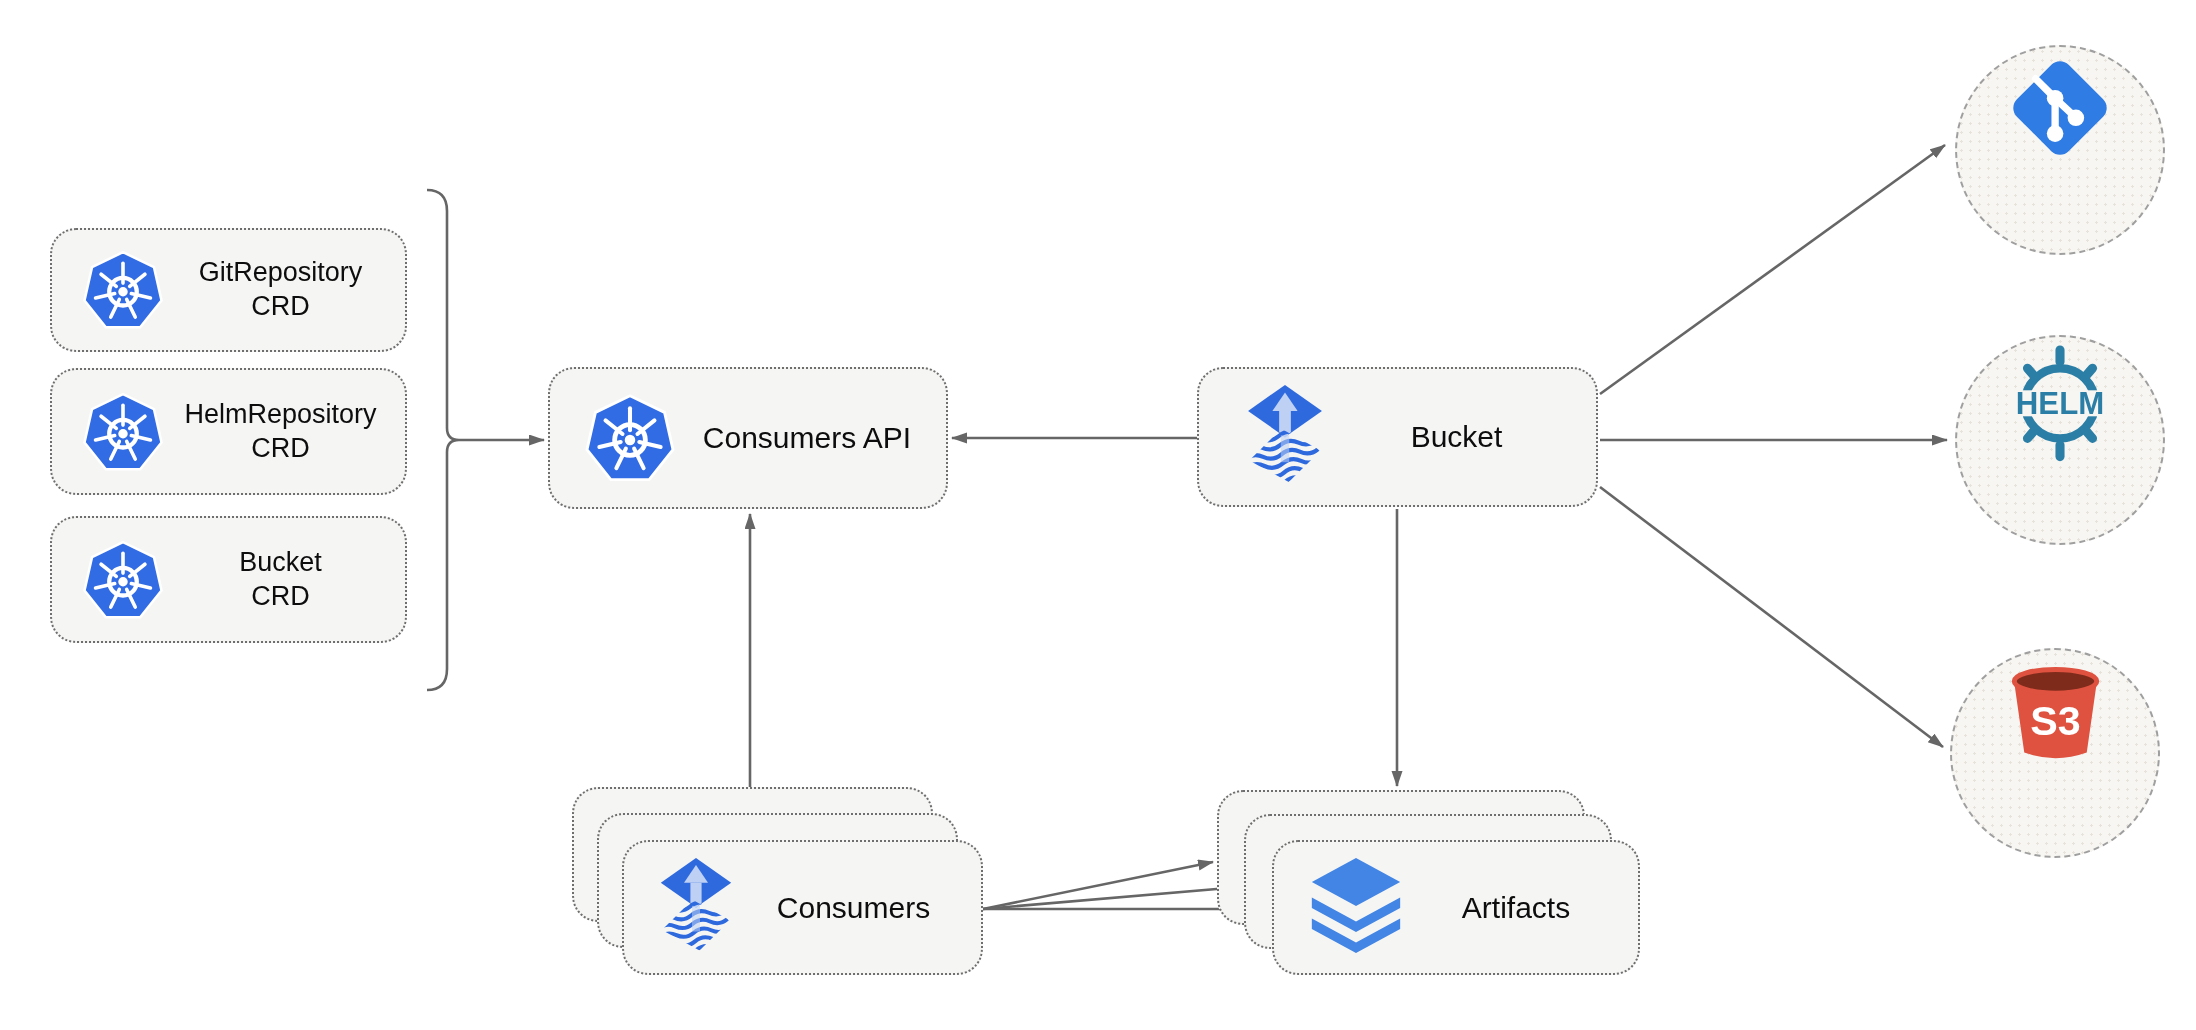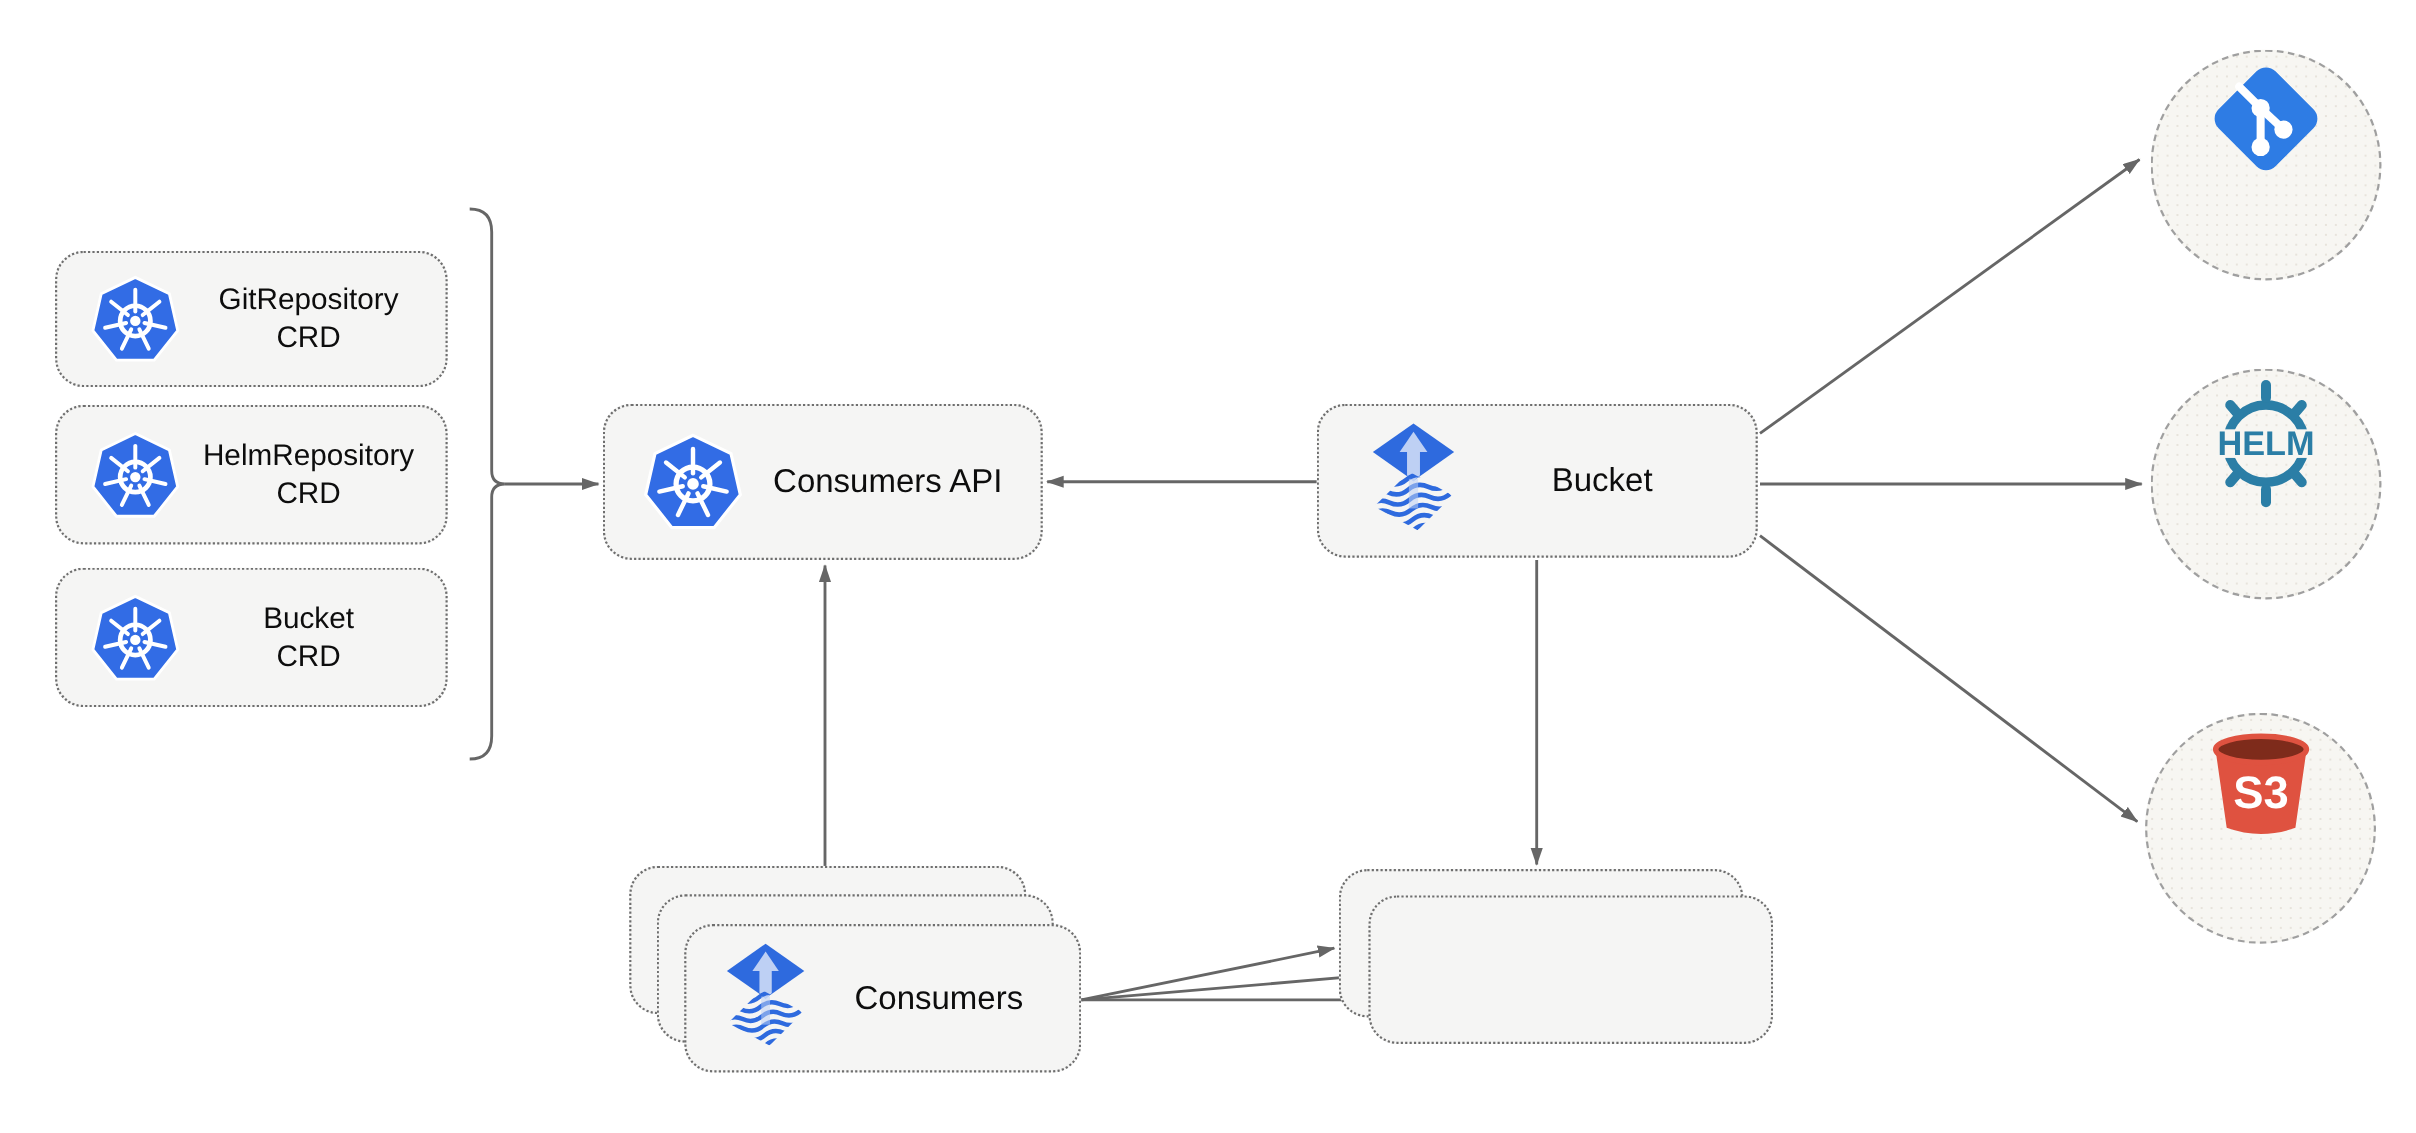--- a/index.html
+++ b/index.html
@@ -190,20 +190,32 @@
           <path d="M2,117 q11,-7 22,0 t22,0 t22,0 t22,0"></path>
         </g>
         <rect x="45" y="62" width="10" height="32" fill="#bed0f4" opacity="0.55"></rect>
       </svg>
     </span>
     <span class="label label-lg">Consumers</span>
   </div>
 
   <div class="box" style="left:1217px;top:790px;width:368px;height:135px"></div>
   <div class="box" style="left:1244px;top:814px;width:368px;height:135px"></div>
+  <div class="box node" style="left:1272px;top:840px;width:368px;height:135px">
+    <span class="icon-wrap" style="margin-left:34px">
+      <svg viewBox="0 0 100 110" width="96" height="106">
+        <g fill="#4285e4">
+          <polygon points="50,3 96,28 50,53 4,28"></polygon>
+          <polygon points="4,44 50,69 96,44 96,55 50,80 4,55"></polygon>
+          <polygon points="4,66 50,91 96,66 96,77 50,102 4,77"></polygon>
+        </g>
+      </svg>
+    </span>
+    <span class="label label-lg">Artifacts</span>
+  </div>
 
   <div class="circle" style="left:1955px;top:45px">
     <span>
       <svg viewBox="0 0 100 100" width="122" height="122">
         <rect x="20" y="20" width="60" height="60" rx="10" transform="rotate(45 50 50)" fill="#2e7ce4"></rect>
         <line x1="30" y1="26" x2="42" y2="38" stroke="#ffffff" stroke-width="6" stroke-linecap="round"></line>
         <line x1="48" y1="44" x2="61" y2="56" stroke="#ffffff" stroke-width="6"></line>
         <line x1="46" y1="47" x2="46" y2="66" stroke="#ffffff" stroke-width="6"></line>
         <circle cx="46" cy="42" r="6.8" fill="#ffffff"></circle>
         <circle cx="63" cy="58" r="6.8" fill="#ffffff"></circle>

